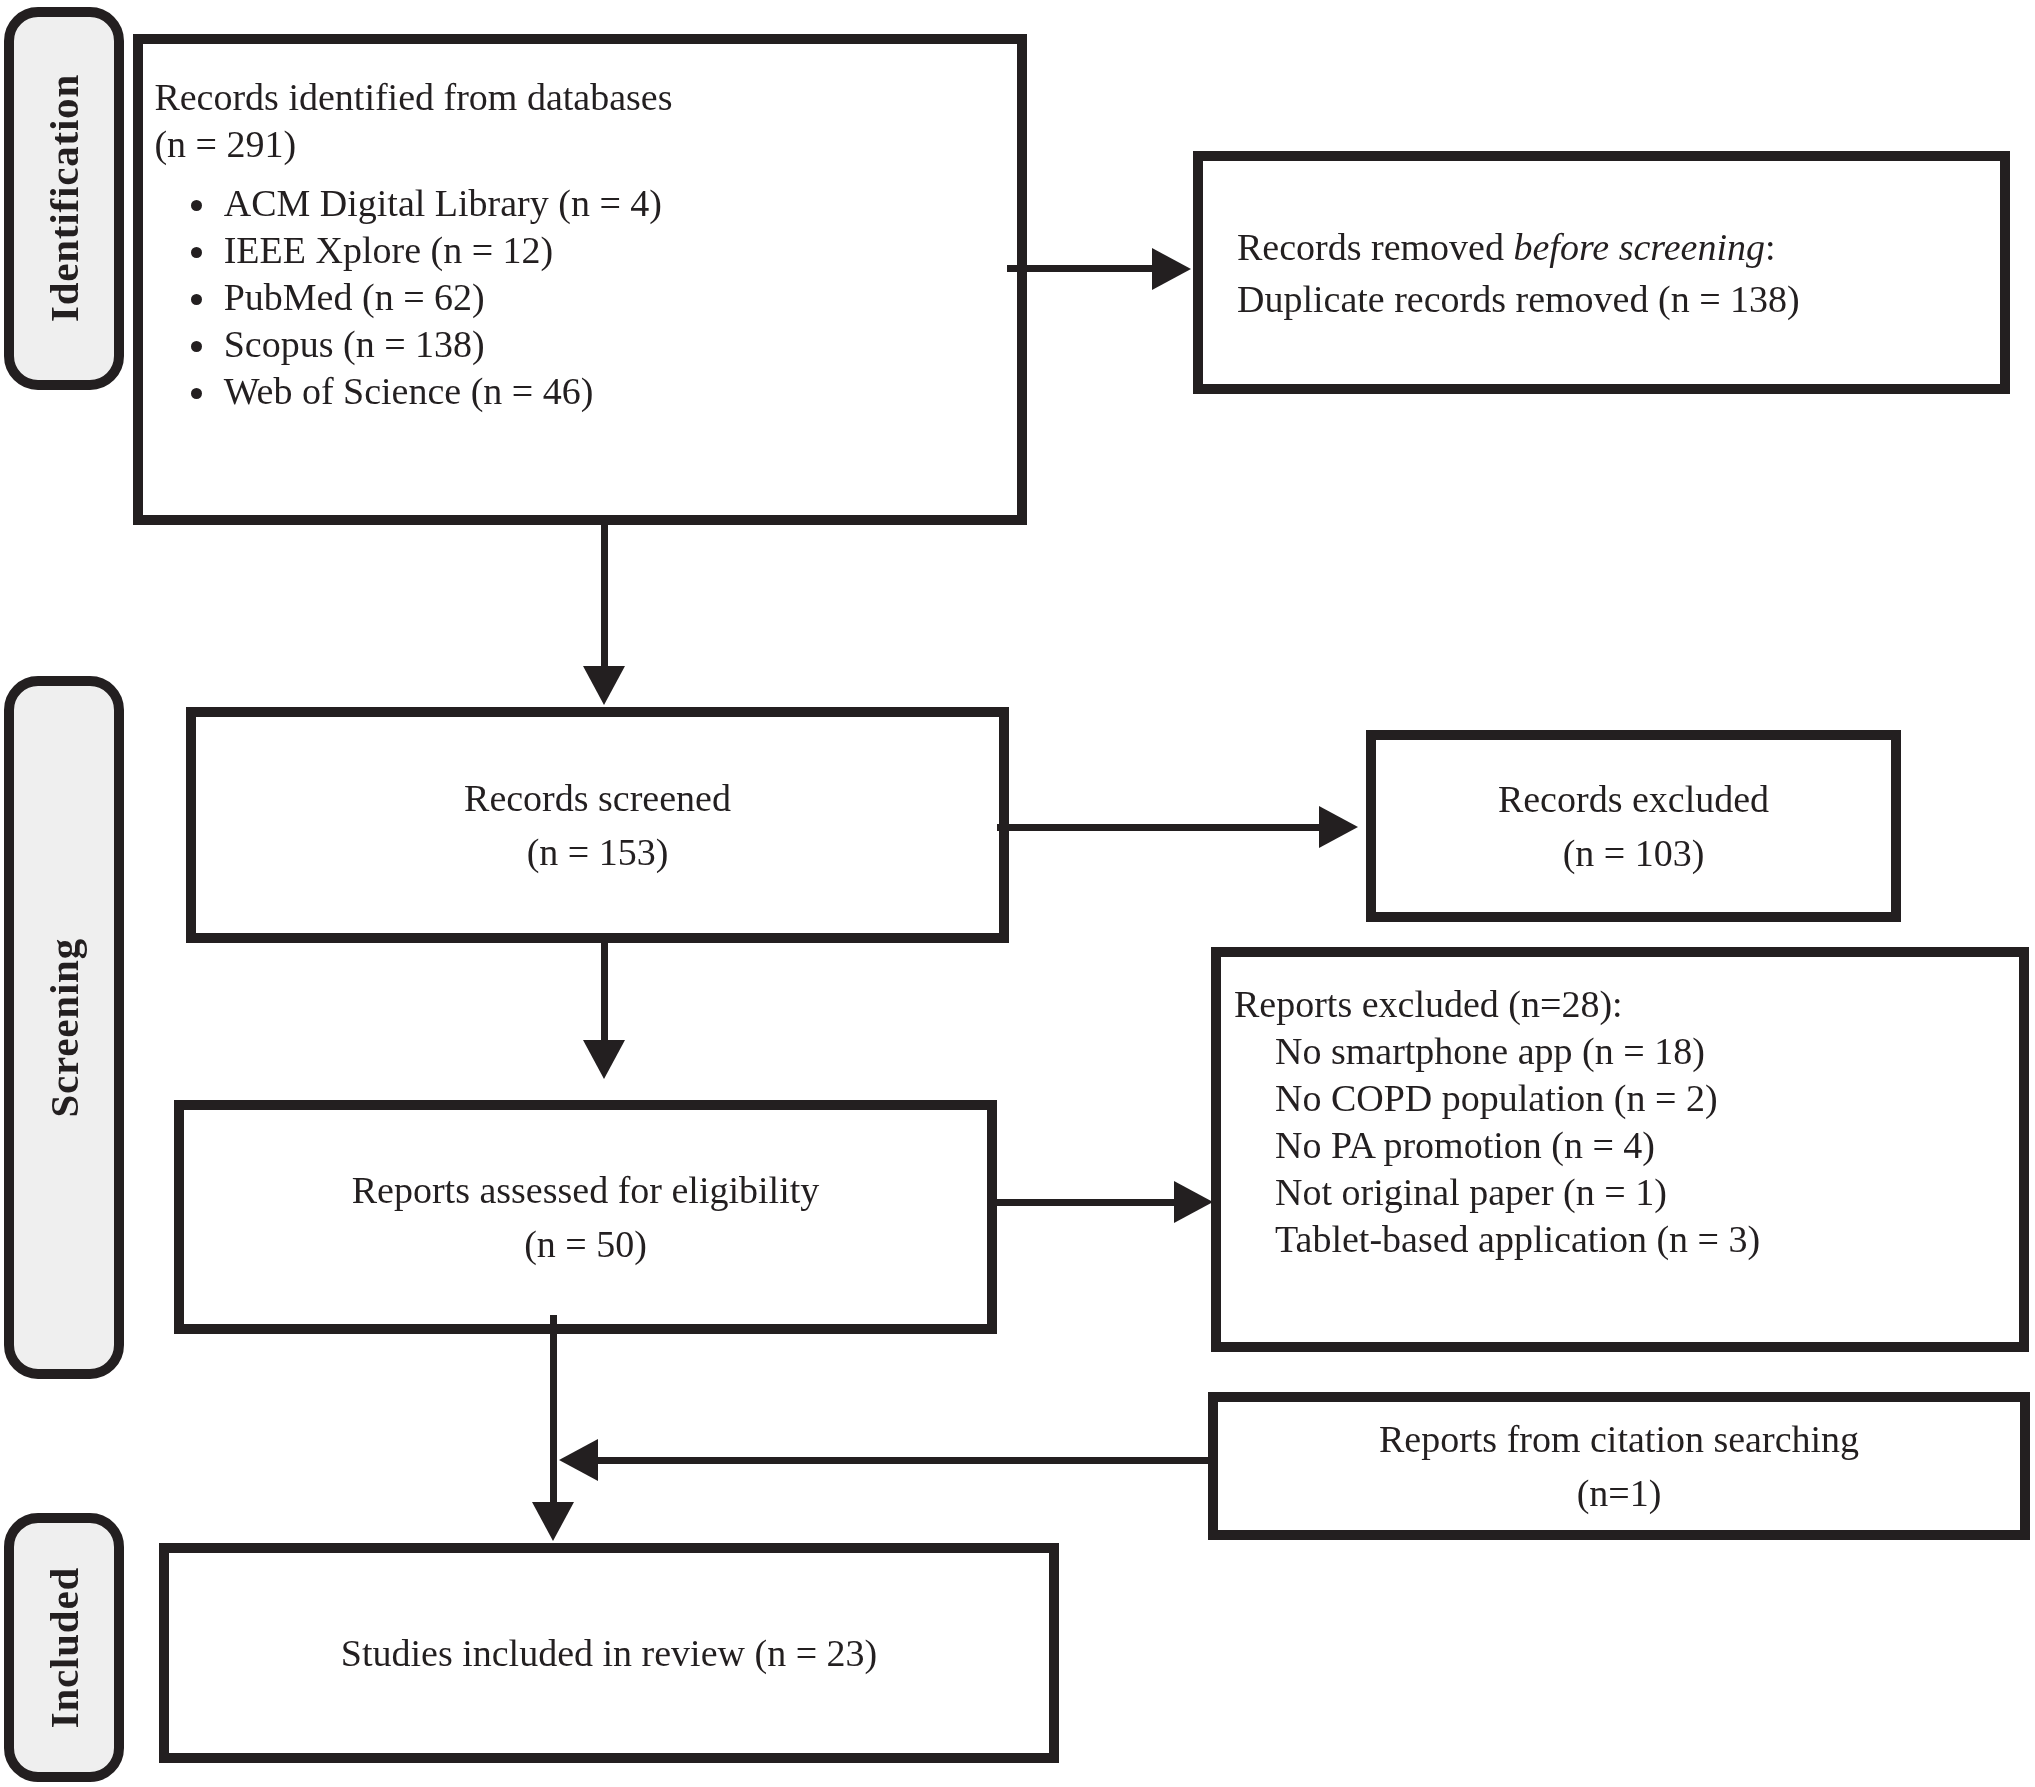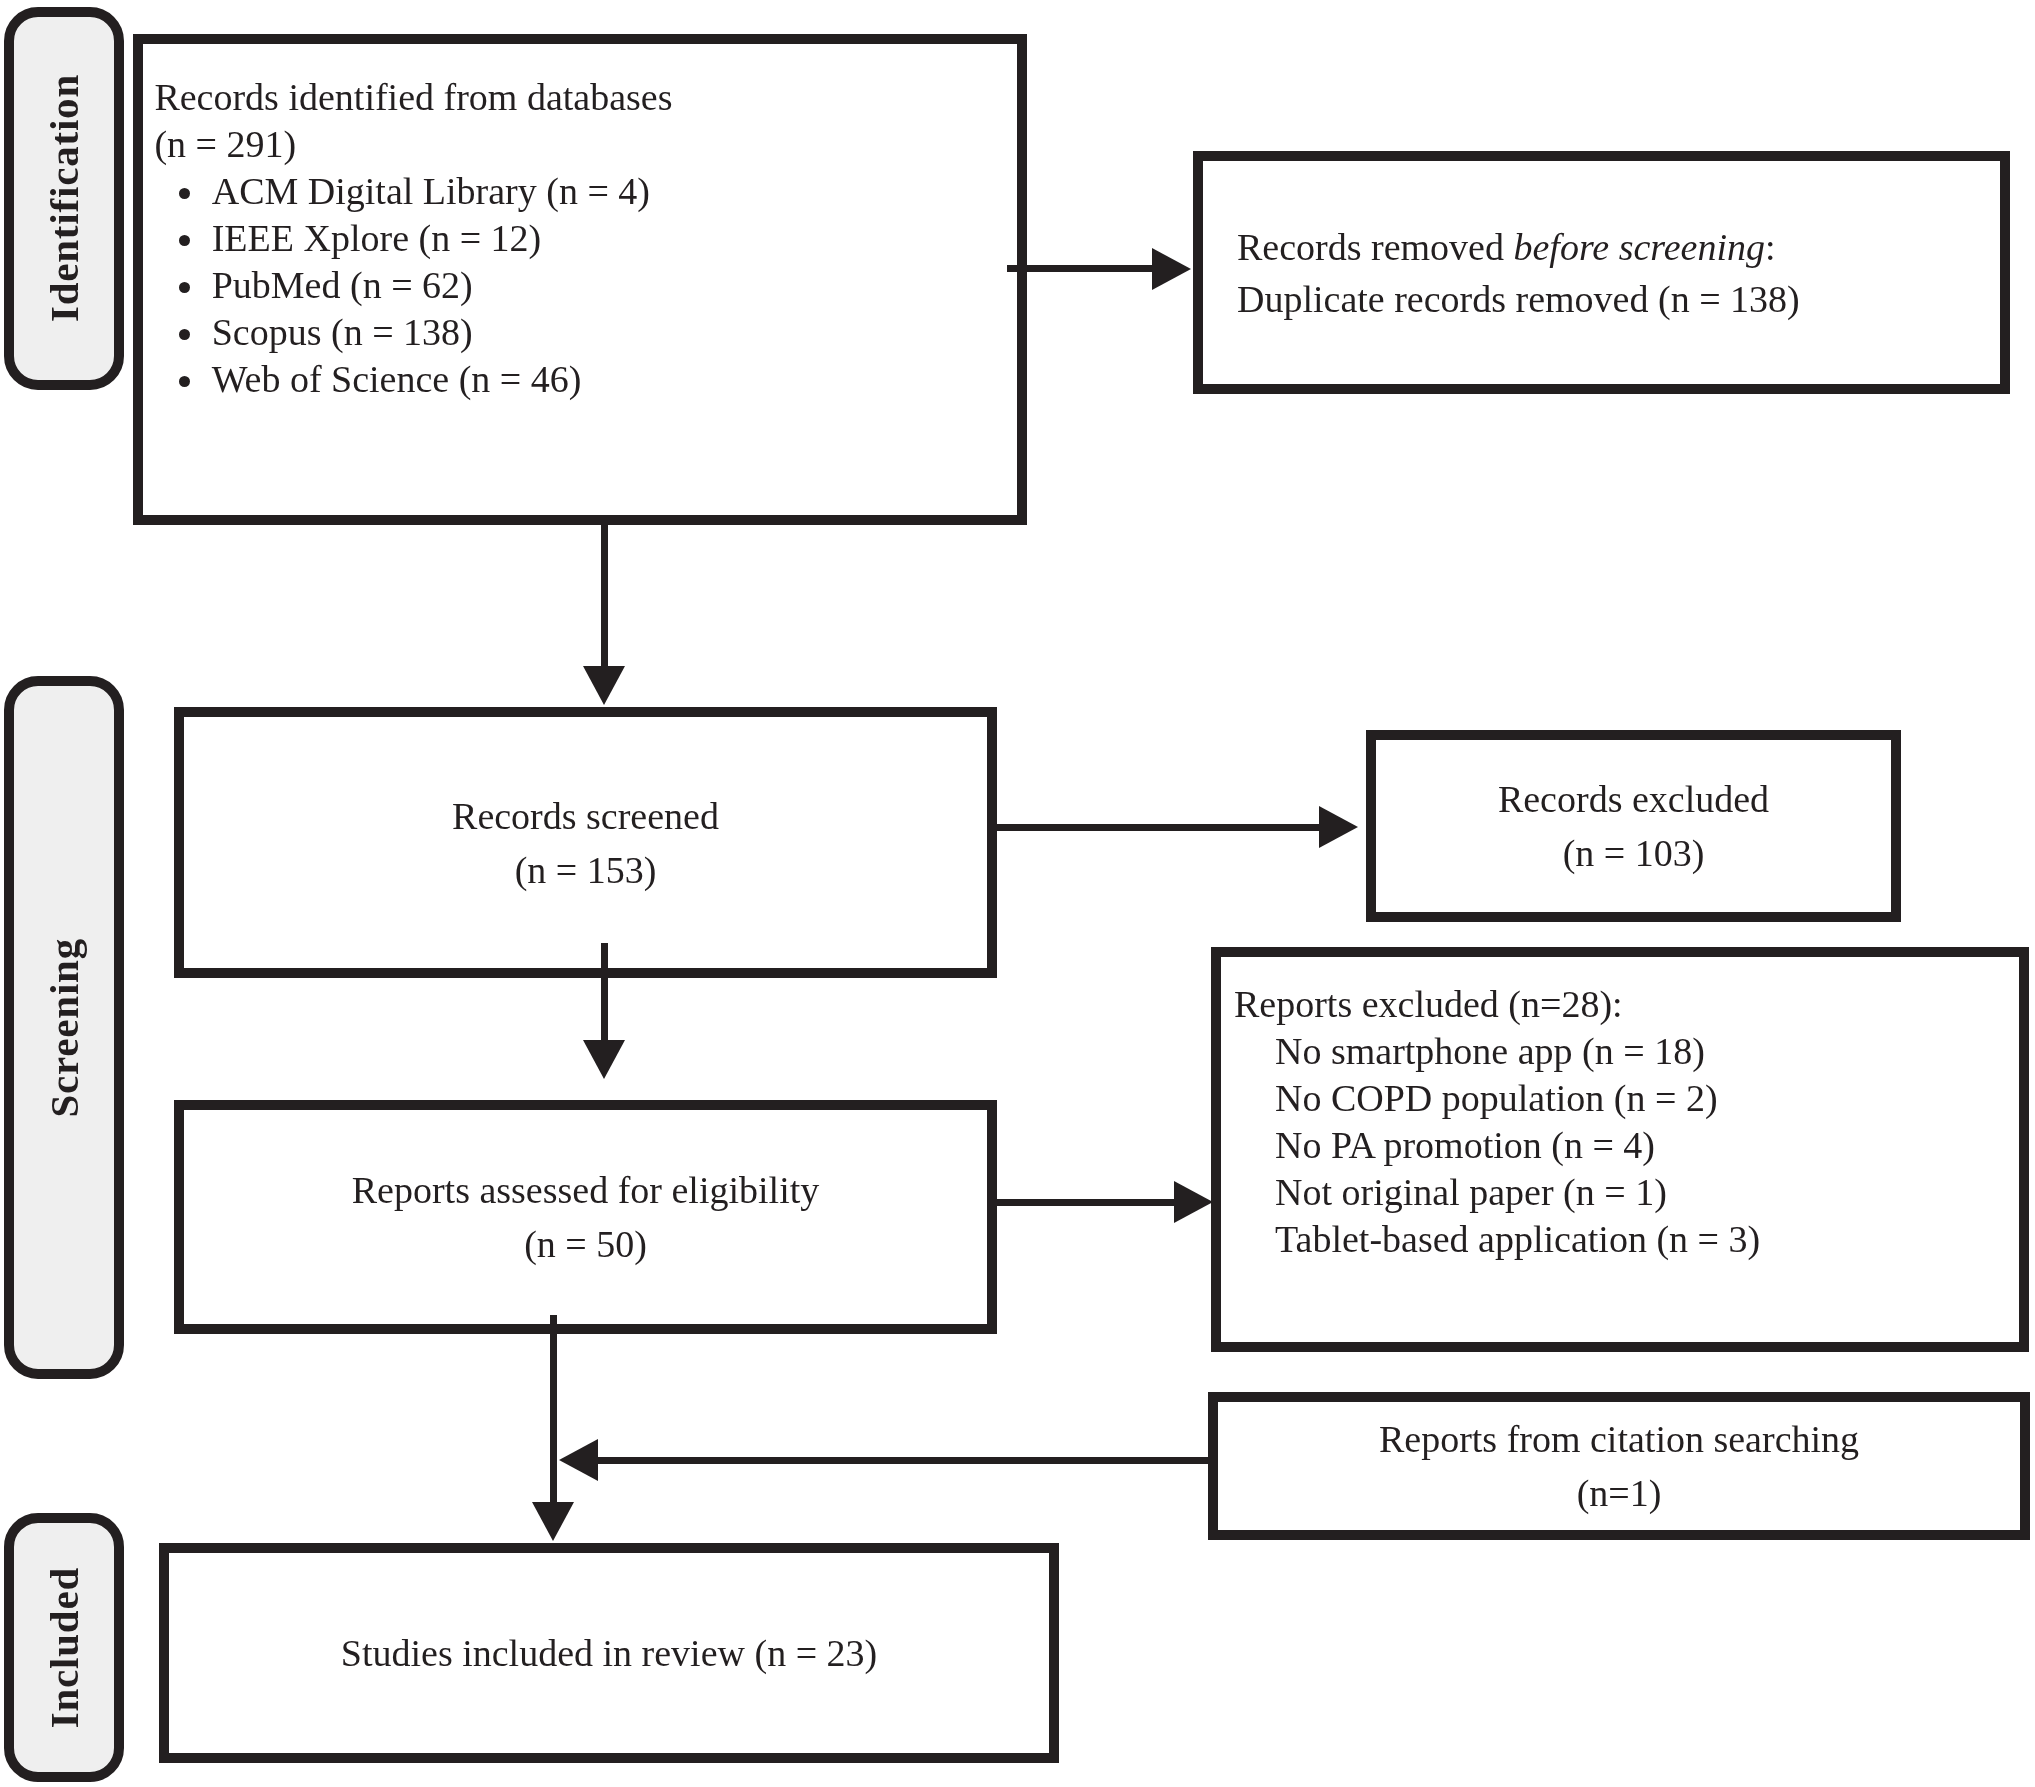--- a/index.html
+++ b/index.html
@@ -23,26 +23,26 @@
     position:absolute;background:#ffffff;border:10.6px solid #231f20;
     box-sizing:border-box;font-size:38px;line-height:47px;
   }
   .box.centered{
     display:flex;flex-direction:column;align-items:center;justify-content:center;
     text-align:center;line-height:54px;
   }
   .box.leftalign{display:block;}
   .b1{left:133px;top:34px;width:894px;height:491px;padding:30px 8.1px 0 11.4px;}
   .b1 .hd{white-space:nowrap;}
-  .b1 ul{margin:0;padding:0 0 0 54px;list-style:disc;}
+  .b1 ul{margin:12px;padding:0 0 0 54px;list-style:disc;}
   .b1 li{padding-left:3.3px;}
   .b2{left:1193px;top:151px;width:817px;height:243px;
       display:flex;flex-direction:column;justify-content:center;
       padding-left:34px;line-height:52px;}
-  .b3{left:174px;top:707px;width:823px;height:271px;}
+  .b3{left:186px;top:707px;width:823px;height:236px;}
   .b4{left:1360px;top:730px;width:535px;height:192px;margin-left:6px;}
   .b5{left:1211px;top:947px;width:818px;height:405px;padding:24.4px 8.1px 0 13px;}
   .b5 .sub{margin-left:41px;}
   .b6{left:174px;top:1080px;width:823px;height:234px;margin-top:20px;}
   .b7{left:1208px;top:1392px;width:822px;height:148px;line-height:50px;}
   .b8{left:159px;top:1543px;width:900px;height:220px;}
   
   .shaft-v{position:absolute;width:6.5px;background:#231f20;}
   .shaft-h{position:absolute;height:6.5px;background:#231f20;}
   .head-down{position:absolute;width:0;height:0;

